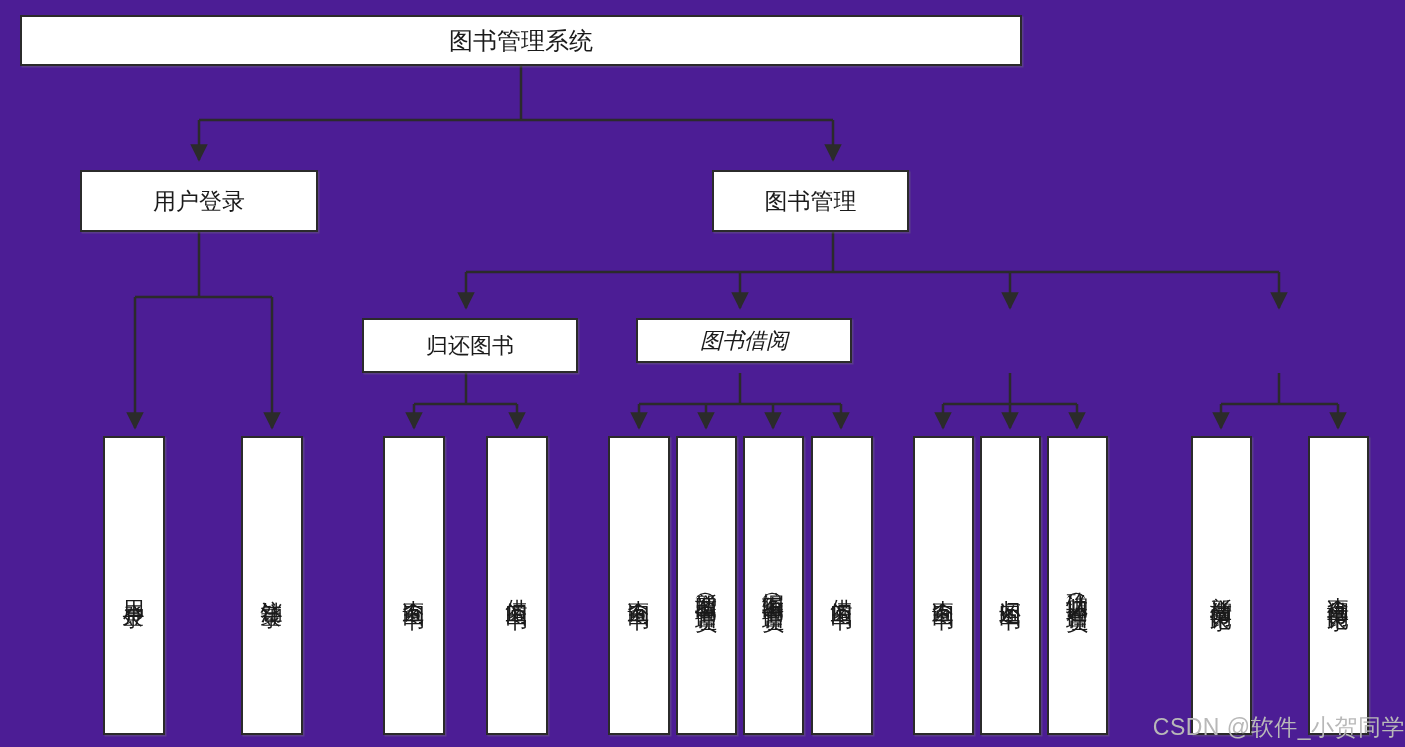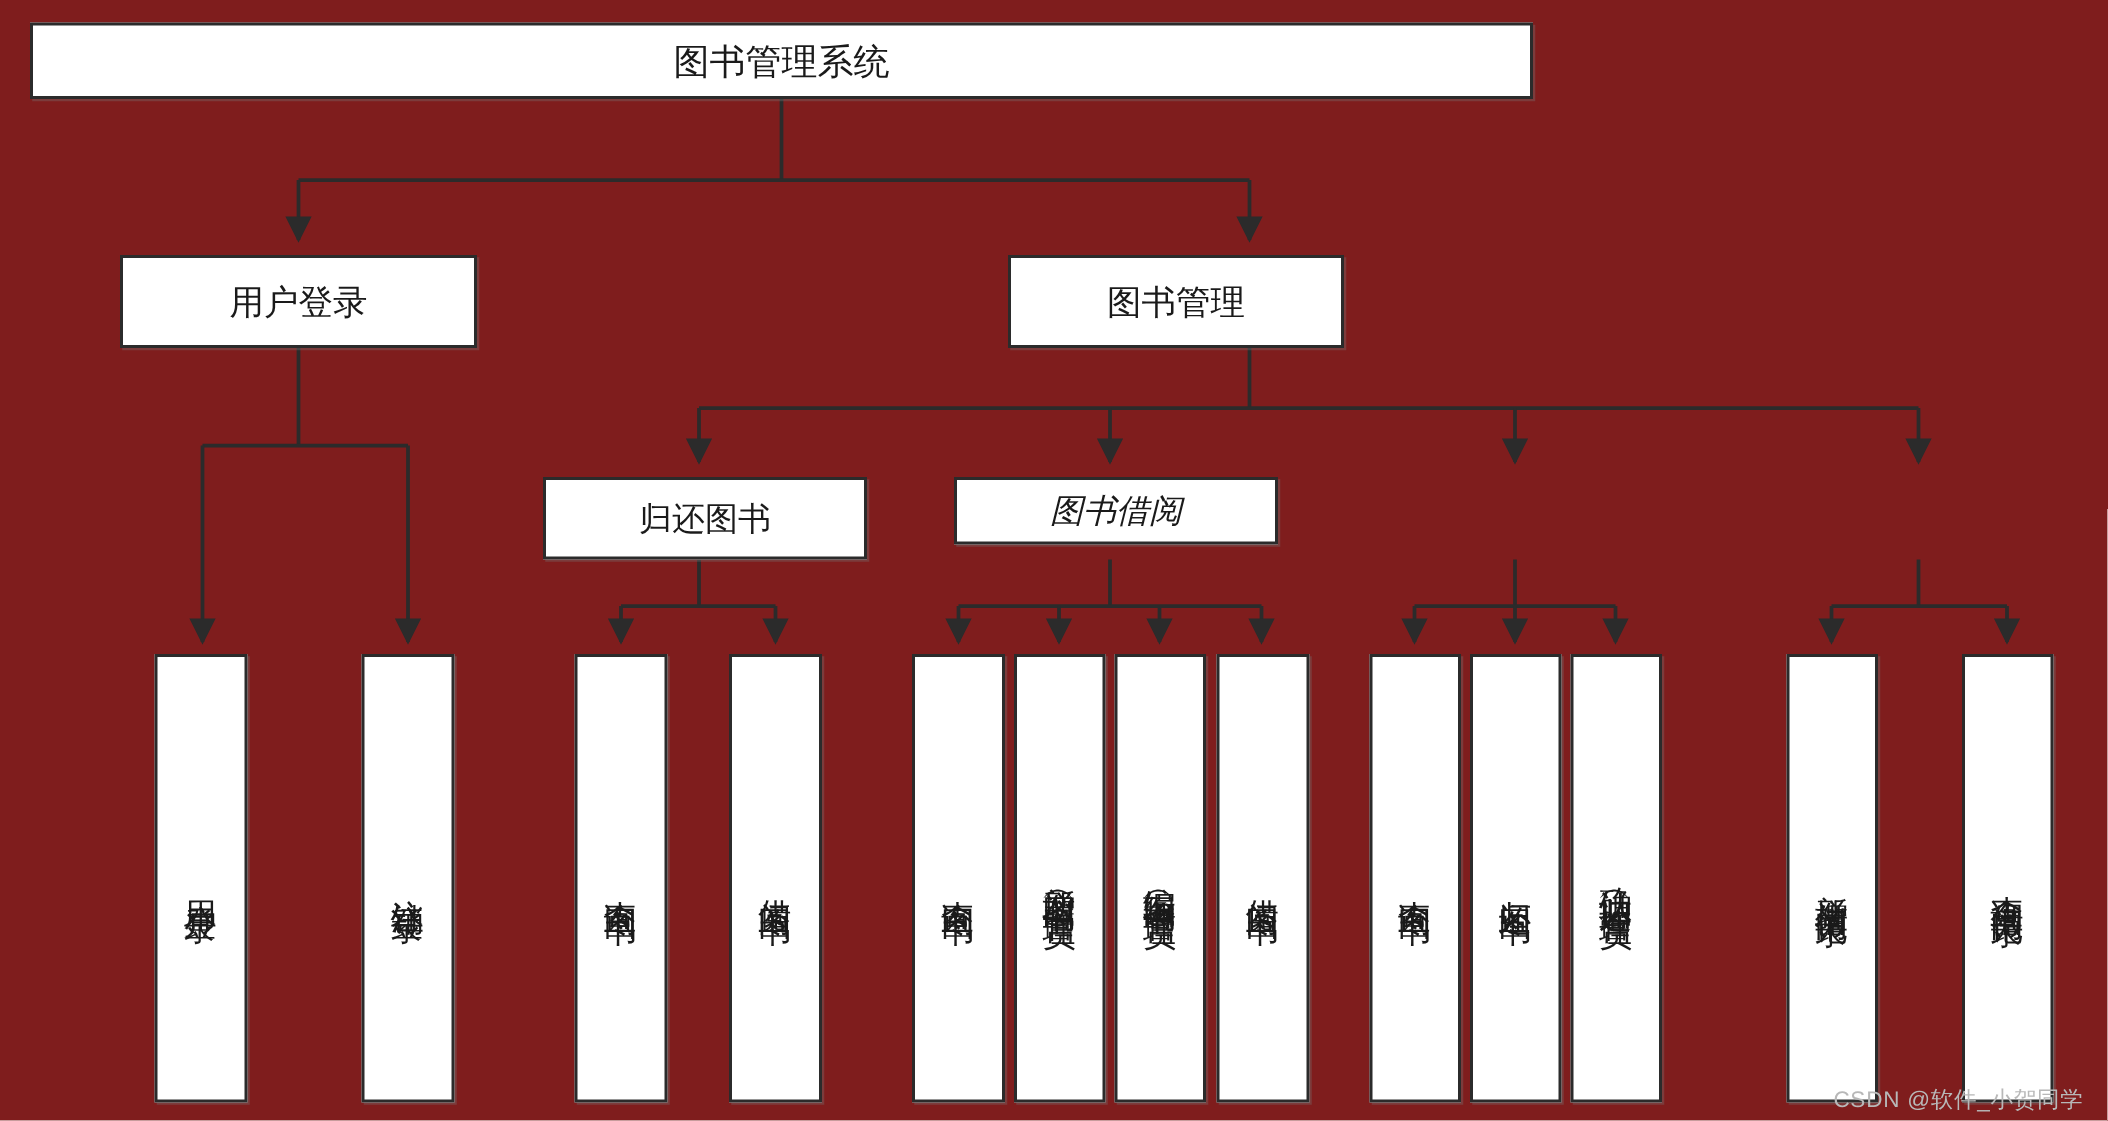--- a/index.html
+++ b/index.html
@@ -7,21 +7,21 @@
     padding: 0;
     background: #ffffff;
   }
   body {
     font-family: "Liberation Sans", "DejaVu Sans", sans-serif;
   }
   #canvas {
     position: relative;
     width: 1405px;
     height: 747px;
-    background: #7f1d1d;
+    background: #4c1d95;
     overflow: hidden;
   }
   svg.connectors {
     position: absolute;
     left: 0;
     top: 0;
     width: 1405px;
     height: 747px;
     pointer-events: none;
   }
@@ -65,23 +65,23 @@
     height: 100%;
     display: flex;
     align-items: center;
     justify-content: center;
   }
   .htext {
     white-space: nowrap;
   }
   .watermark {
     position: absolute;
-    right: 16px;
+    right: 0;
     bottom: 4px;
-    font-size: 15px;
+    font-size: 23px;
     color: #b8b8b8;
     letter-spacing: 0.5px;
     white-space: nowrap;
   }
 </style>
 </head>
 <body>
 
 <div id="canvas">
 
@@ -135,21 +135,21 @@
     </g>
   </svg>
 
   <div class="node root" style="left:20px; top:15px; width:1002px; height:51px;">
     <span class="htext">图书管理系统</span>
   </div>
 
   <div class="node level1" style="left:80px; top:170px; width:238px; height:62px;">
     <span class="htext">用户登录</span>
   </div>
-  <div class="node level1" style="left:672px; top:170px; width:224px; height:62px;">
+  <div class="node level1" style="left:712px; top:170px; width:197px; height:62px;">
     <span class="htext">图书管理</span>
   </div>
 
   <div class="node level2" style="left:362px; top:318px; width:216px; height:55px;">
     <span class="htext">归还图书</span>
   </div>
   <div class="node level2" style="left:636px; top:318px; width:216px; height:45px;font-style:italic;">
     <span class="htext">图书借阅</span>
   </div>
 

